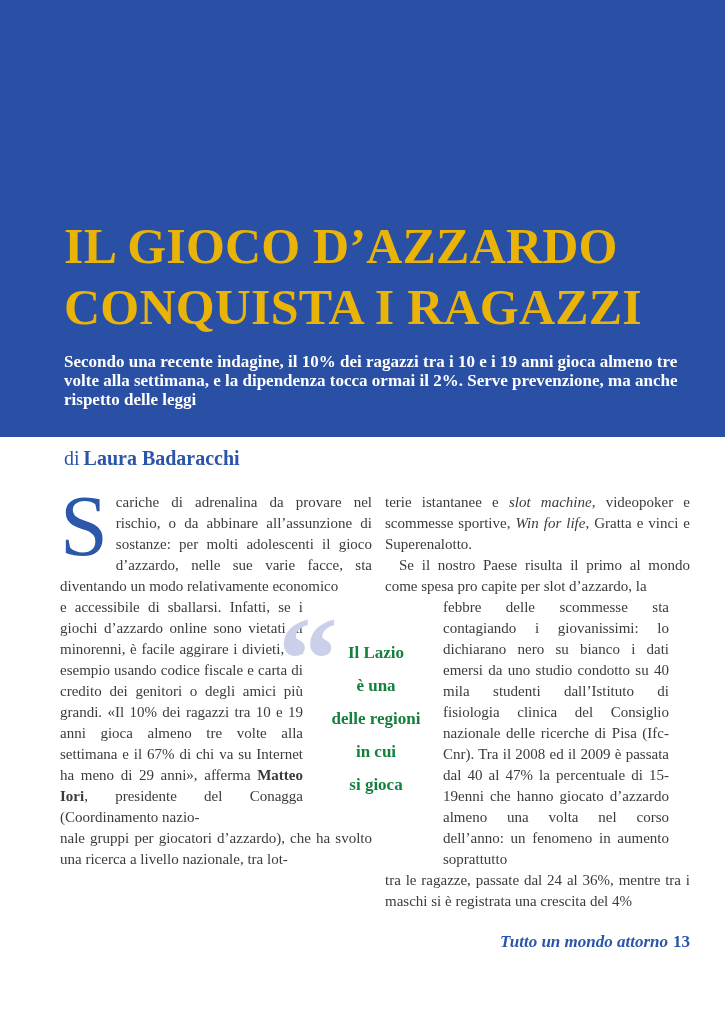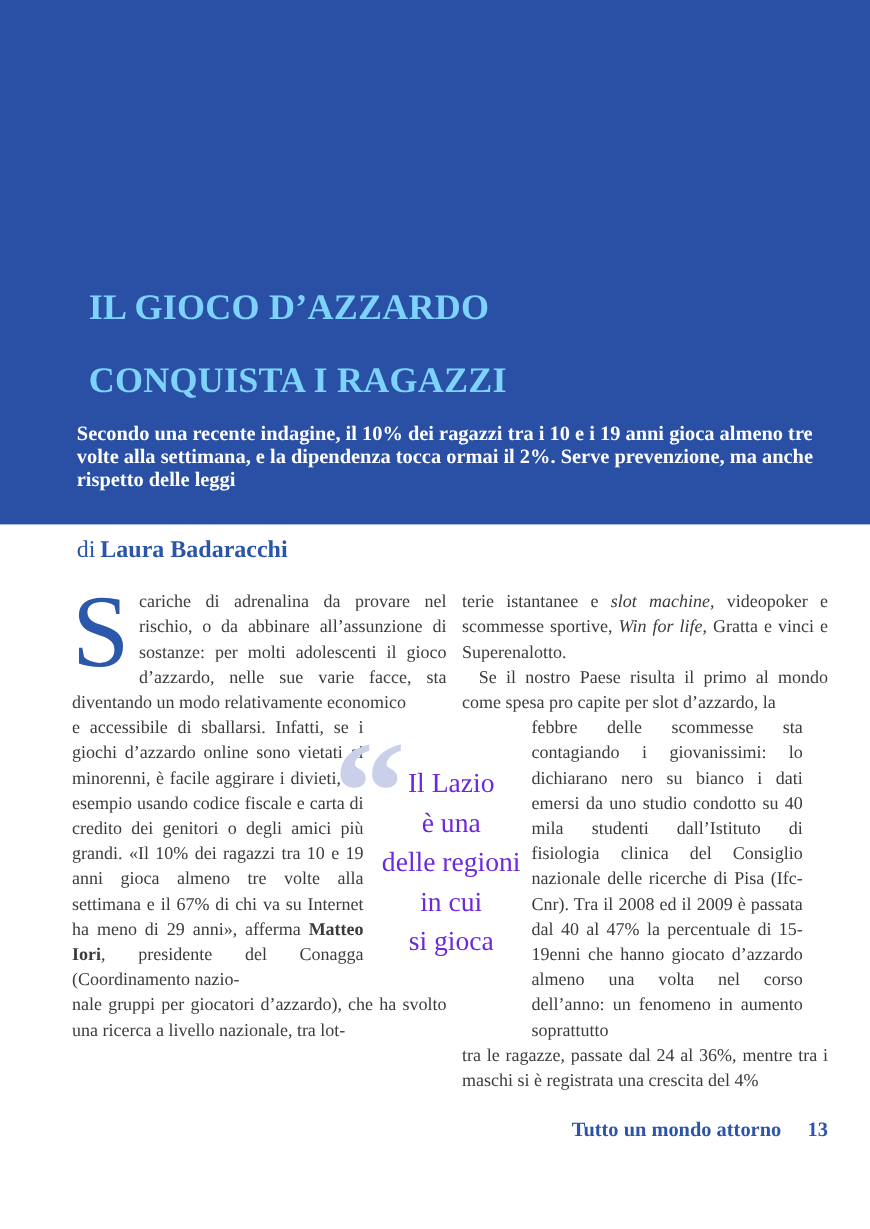--- a/index.html
+++ b/index.html
@@ -14,23 +14,23 @@
   
   .banner {
     position: absolute;
     top: 0; left: 0;
     width: 725px; height: 437px;
     background: #2950a5;
   }
   .title {
     position: absolute;
     left: 64px; top: 216px;
-    margin: 10px;
-    color: #7dd3fc;
-    font-size: 30px;
+    margin: 0;
+    color: #eab308;
+    font-size: 50px;
     line-height: 61px;
     font-weight: bold;
     letter-spacing: 0.2px;
     white-space: nowrap;
   }
   .title-line { display: block; }
   .subtitle {
     position: absolute;
     left: 64px; top: 352px;
     width: 616px;
@@ -88,34 +88,34 @@
   .qmark {
     position: absolute;
     left: -22px; top: -12px;
     font-size: 120px;
     line-height: 1;
     font-weight: bold;
     color: #cad0ea;
   }
   .qlines { position: relative; padding-top: 24px; }
   .qline {
-    color: #6d28d9;
-    font-size: 23px;
+    color: #15803d;
+    font-size: 17px;
     line-height: 33px;
-    font-weight: normal;
+    font-weight: bold;
   }
   
   .footer {
     position: absolute;
     right: 35px; top: 932px;
     font-size: 17px;
     color: #2b55a9;
     font-weight: bold;
   }
-  .footer-title { margin-right: 22px; text-align: center; }
+  .footer-title { font-style: italic; margin-right: 5px; text-align: center; }
 </style>
 </head>
 <body>
 
 <div class="page">
 
   <header class="banner">
     <h1 class="title">
       <span class="title-line">IL GIOCO D’AZZARDO</span>
       <span class="title-line">CONQUISTA I RAGAZZI</span>

